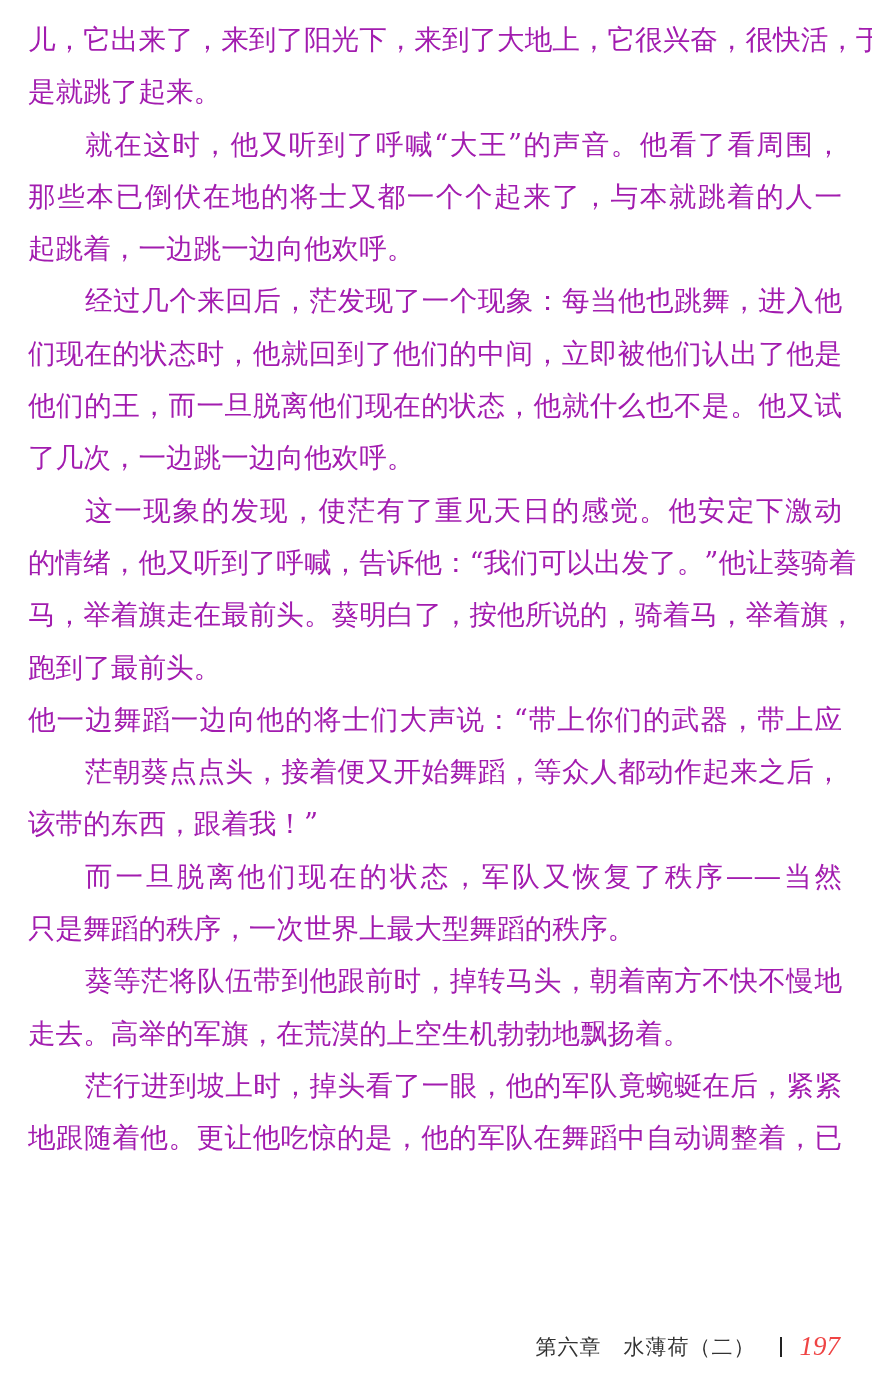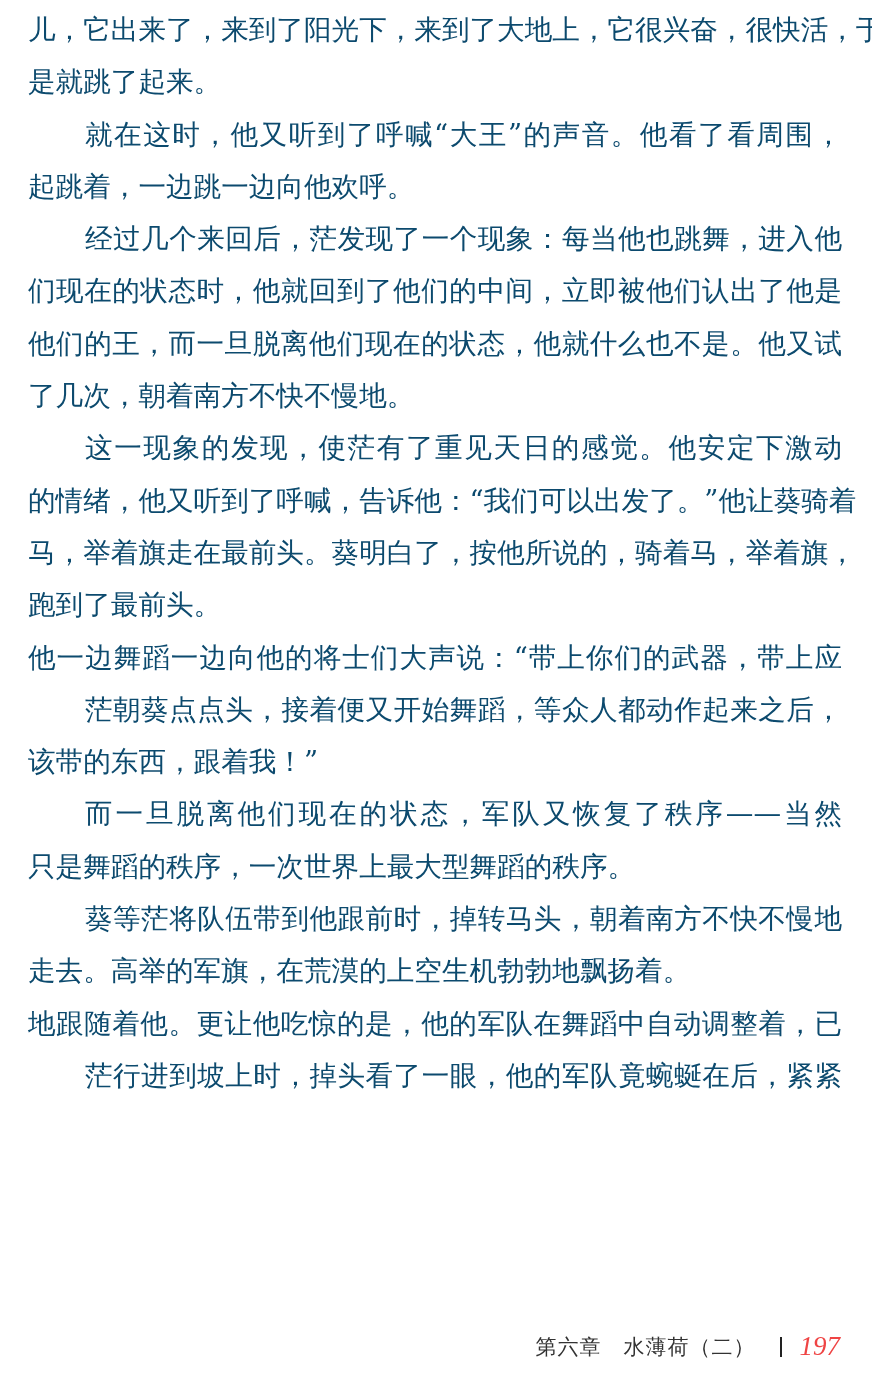--- a/index.html
+++ b/index.html
@@ -1,20 +1,20 @@
 <!DOCTYPE html>
 <html><head>
 <meta charset="utf-8">
 <style>
   html, body { margin: 0; padding: 0; background: #ffffff; }
   body { width: 872px; height: 1391px; position: relative; overflow: hidden; }
   .page {
-    position: absolute; left: 28px; top: 4px; width: 814px;
+    position: absolute; left: 28px; top: 14px; width: 814px;
     font-family: "DejaVu Serif", "Liberation Serif", serif;
-    color: #0c4a6e;
+    color: #a21caf;
   }
   .line {
     height: 52.3px; line-height: 52.3px;
     font-size: 27.6px; white-space: nowrap;
     text-align: justify; text-align-last: justify;
     letter-spacing: 0px;
   }
   .line.last { text-align-last: left; }
   .line.indent { padding-left: 57px; }
   .footer {
@@ -30,27 +30,28 @@
 </head>
 <body>
 
 <div class="page">
   <div>
     <div class="line">儿，它出来了，来到了阳光下，来到了大地上，它很兴奋，很快活，于</div>
     <div class="line last">是就跳了起来。</div>
   </div>
   <div>
     <div class="line indent">就在这时，他又听到了呼喊“大王”的声音。他看了看周围，</div>
+    <div class="line">那些本已倒伏在地的将士又都一个个起来了，与本就跳着的人一</div>
     <div class="line last">起跳着，一边跳一边向他欢呼。</div>
   </div>
   <div>
     <div class="line indent">经过几个来回后，茫发现了一个现象：每当他也跳舞，进入他</div>
     <div class="line">们现在的状态时，他就回到了他们的中间，立即被他们认出了他是</div>
     <div class="line">他们的王，而一旦脱离他们现在的状态，他就什么也不是。他又试</div>
-    <div class="line last">了几次，朝着南方不快不慢地。</div>
+    <div class="line last">了几次，一边跳一边向他欢呼。</div>
   </div>
   <div>
     <div class="line indent">这一现象的发现，使茫有了重见天日的感觉。他安定下激动</div>
     <div class="line">的情绪，他又听到了呼喊，告诉他：“我们可以出发了。”他让葵骑着</div>
     <div class="line">马，举着旗走在最前头。葵明白了，按他所说的，骑着马，举着旗，</div>
     <div class="line last">跑到了最前头。</div>
   </div>
   <div>
     <div class="line">他一边舞蹈一边向他的将士们大声说：“带上你们的武器，带上应</div>
     <div class="line indent">茫朝葵点点头，接着便又开始舞蹈，等众人都动作起来之后，</div>
@@ -58,22 +59,22 @@
   </div>
   <div>
     <div class="line indent">而一旦脱离他们现在的状态，军队又恢复了秩序——当然</div>
     <div class="line last">只是舞蹈的秩序，一次世界上最大型舞蹈的秩序。</div>
   </div>
   <div>
     <div class="line indent">葵等茫将队伍带到他跟前时，掉转马头，朝着南方不快不慢地</div>
     <div class="line last">走去。高举的军旗，在荒漠的上空生机勃勃地飘扬着。</div>
   </div>
   <div>
+    <div class="line indent">茫行进到坡上时，掉头看了一眼，他的军队竟蜿蜒在后，紧紧</div>
     <div class="line">地跟随着他。更让他吃惊的是，他的军队在舞蹈中自动调整着，已</div>
-    <div class="line indent">茫行进到坡上时，掉头看了一眼，他的军队竟蜿蜒在后，紧紧</div>
   </div>
 </div>
 
 <div class="footer">
   <span class="chapter">第六章　水薄荷（二）</span>
   <span class="sep"></span>
   <span class="pageno">197</span>
 </div>
 
 </body></html>

